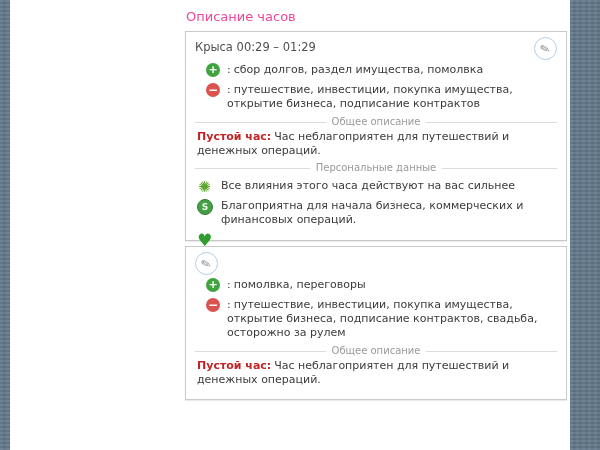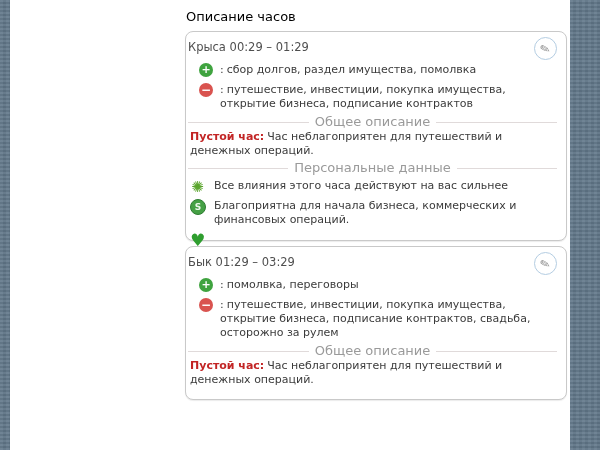--- a/index.html
+++ b/index.html
@@ -16,26 +16,26 @@
       rgba(255,255,255,0.05) 0 2px, rgba(0,0,0,0.06) 2px 4px),
       repeating-linear-gradient(90deg,
       rgba(255,255,255,0.03) 0 3px, rgba(0,0,0,0.04) 3px 6px);
   }
   .bg-strip.left{left:0;width:10px;}
   .bg-strip.right{right:0;width:30px;}
   .content{
     position:absolute;left:185px;top:0;width:382px;
   }
   .page-title{
-    font-size:13px;color:#000000;margin:9px 0 7px 1px;
+    font-size:13px;color:#ec4899;margin:9px 0 7px 1px;
   }
   .card{
-    background:#fff;border:1px solid #c9c9c9;border-radius:8px;
+    background:#fff;border:1px solid #c9c9c9;border-radius:0;
     box-shadow:0 1px 1px rgba(0,0,0,0.08);
-    padding:5px 9px 7px 2px;margin-bottom:5px;
+    padding:5px 9px 7px 9px;margin-bottom:5px;
     font-size:11px;line-height:14px;
   }
   .card-head{
     display:flex;justify-content:space-between;align-items:flex-start;
     min-height:20px;
   }
   .card-title{font-size:11.5px;color:#4f4f4f;padding-top:3px;}
   .edit-btn{
     width:23px;height:23px;border-radius:50%;
     border:1px solid #b4cde2;background:#fff;color:#8f8f8f;
@@ -50,21 +50,21 @@
   .ic{
     position:absolute;left:0;top:0;width:14px;height:14px;border-radius:50%;
     display:flex;align-items:center;justify-content:center;
     color:#fff;font-weight:bold;font-size:11px;line-height:14px;
   }
   .ic.plus{background:#3fa33f;}
   .ic.minus{background:#d9534f;font-size:12px;}
   .iline .colon{color:#3b3b3b;margin-right:3px;}
   .divider{
     display:flex;align-items:center;gap:6px;
-    color:#9a9a9a;font-size:13px;line-height:10px;margin:4px 0 3px 0;
+    color:#9a9a9a;font-size:10px;line-height:10px;margin:4px 0 3px 0;
   }
   .divider::before,.divider::after{
     content:"";flex:1;border-top:1px solid #e0dada;
   }
   .desc{margin:2px 0 5px 2px;}
   .desc .lbl{font-weight:bold;margin-right:3px;}
   .lbl.red{color:#c22525;margin-top:24px;}
   .pline{
     position:relative;margin:6px 0 6px 1px;padding-left:25px;
   }
@@ -114,21 +114,20 @@
     <div class="pline">
       <span class="picon coin">S</span><span>Благоприятна для начала бизнеса, коммерческих и финансовых операций.</span>
     </div>
     <div class="pline">
       <span class="picon heart">♥</span>
     </div>
   </div>
 
   <div class="card">
     <div class="card-head">
-      <span class="card-title">Бык 01:29 – 03:29</span>
       <button class="edit-btn">
           <span class="pencil">✎</span>
         </button>
     </div>
     <div class="iline">
       <span class="ic plus">+</span><span class="colon">:</span><span>помолвка, переговоры</span>
     </div>
     <div class="iline">
       <span class="ic minus">−</span><span class="colon">:</span><span>путешествие, инвестиции, покупка имущества, открытие бизнеса, подписание контрактов, свадьба, осторожно за рулем</span>
     </div>

